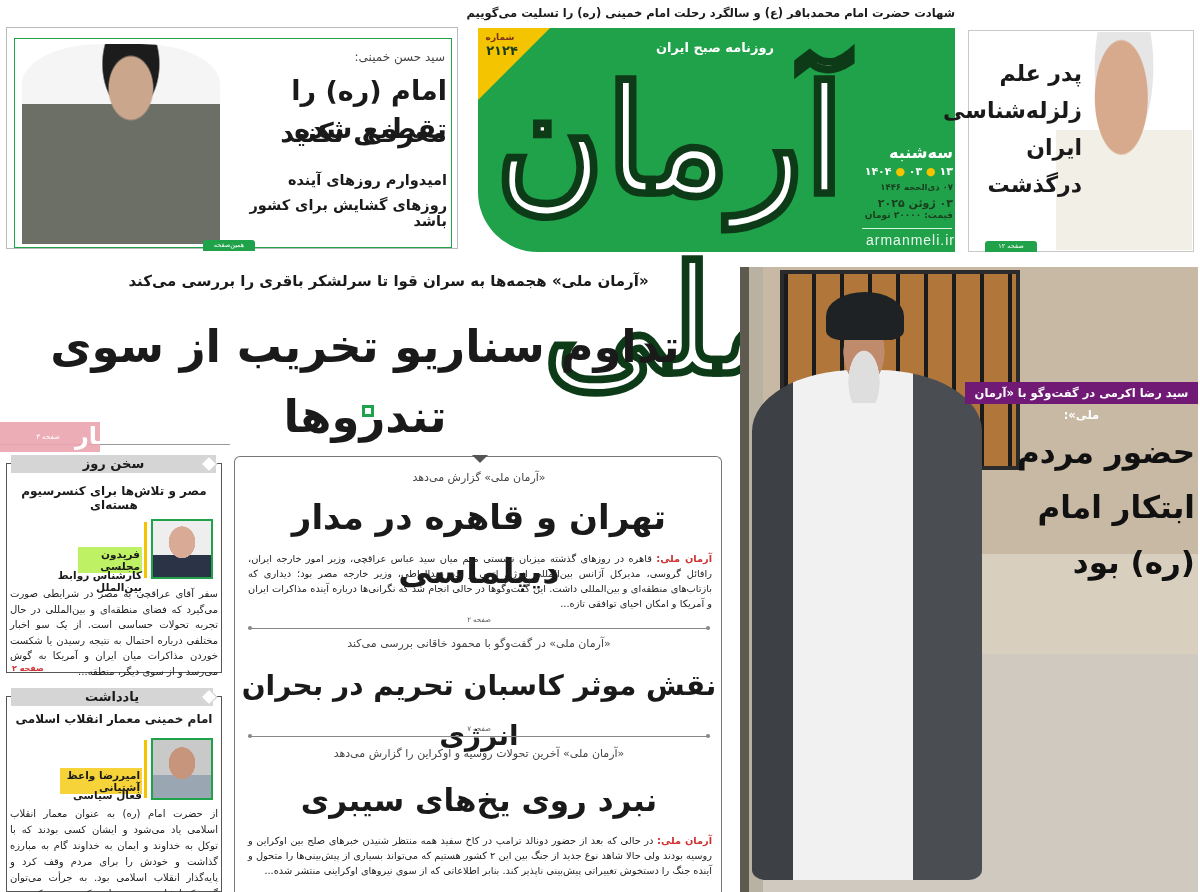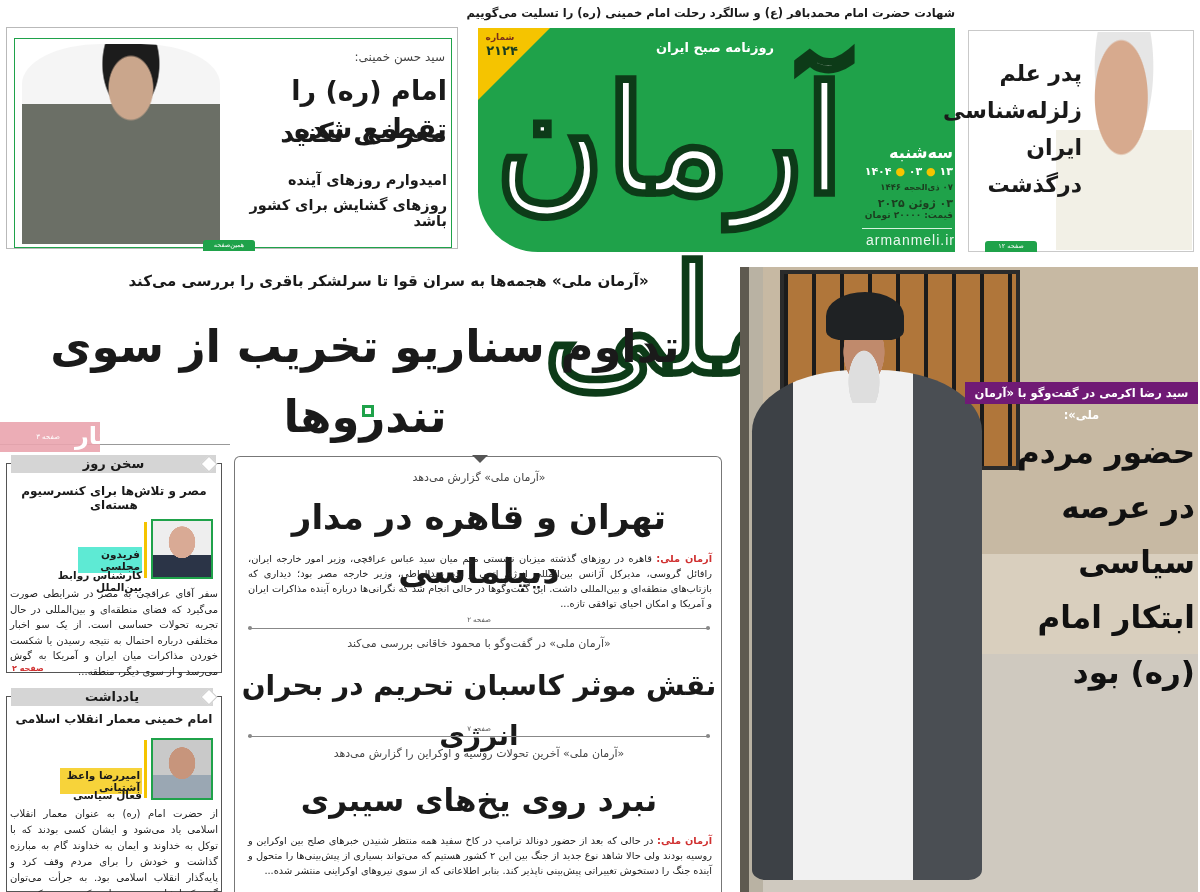--- a/index.html
+++ b/index.html
@@ -59,21 +59,21 @@
   .side-box { border: 1.5px solid #555; }
   .side-head { background: #d5d5d5; height: 18px; text-align: center; font-size: 13px; font-weight: bold; line-height: 18px; }
   .diamond { width: 12px; height: 12px; background: #fff; transform: rotate(45deg); border: 1px solid #ccc; }
 
   .sb1 { left: 6px; top: 463px; width: 216px; height: 210px; }
   .sb1-head { left: 11px; top: 455px; width: 205px; }
   .sb1-dia { left: 203px; top: 458px; }
   .sb1-title { left: 6px; top: 484px; width: 216px; text-align: center; font-size: 12px; font-weight: bold; }
   .sb1-photo { left: 151px; top: 519px; width: 62px; height: 60px; border: 2px solid #1fa24a; background: radial-gradient(ellipse at 50% 38%, #d9aa95 0 32%, transparent 33%), linear-gradient(180deg, #eeeeee 0 60%, #2b3447 60% 100%); }
   .sb1-bar { left: 144px; top: 522px; width: 3px; height: 56px; background: #f5c400; }
-  .sb1-name { left: 78px; top: 547px; width: 64px; text-align: right; font-size: 10.5px; font-weight: bold; background: #5eead4; padding: 1px 2px; }
+  .sb1-name { left: 78px; top: 547px; width: 64px; text-align: right; font-size: 10.5px; font-weight: bold; background: #bef264; padding: 1px 2px; }
   .sb1-role { left: 20px; top: 569px; width: 122px; text-align: right; font-size: 10.5px; font-weight: bold; }
   .sb1-body { left: 10px; top: 586px; width: 208px; text-align: justify; font-size: 10px; line-height: 15.5px; color: #222; }
   .sb1-page { left: 12px; top: 664px; width: 40px; text-align: left; font-size: 8px; color: #d03030; font-weight: bold; }
 
   .sb2 { left: 6px; top: 696px; width: 216px; height: 196px; }
   .sb2-head { left: 11px; top: 688px; width: 202px; }
   .sb2-dia { left: 203px; top: 691px; }
   .sb2-title { left: 6px; top: 712px; width: 216px; text-align: center; font-size: 12px; font-weight: bold; }
   .sb2-photo { left: 151px; top: 738px; width: 62px; height: 62px; border: 2px solid #1fa24a; background: radial-gradient(ellipse at 50% 40%, #c7957c 0 32%, transparent 33%), linear-gradient(180deg, #c9c9c9 0 60%, #9aa7b3 60% 100%); }
   .sb2-bar { left: 144px; top: 740px; width: 3px; height: 58px; background: #f5c400; }
@@ -209,15 +209,14 @@
 <div class="abs a-body a3-body"><span class="lead">آرمان ملی:</span><span> در حالی که بعد از حضور دونالد ترامپ در کاخ سفید همه منتظر شنیدن خبرهای صلح بین اوکراین و روسیه بودند ولی حالا شاهد نوع جدید از جنگ بین این ۲ کشور هستیم که می‌تواند بسیاری از پیش‌بینی‌ها را متحول و آینده جنگ را دستخوش تغییراتی پیش‌بینی ناپذیر کند. بنابر اطلاعاتی که از سوی نیروهای اوکراینی منتشر شده...</span></div>
 
 <div class="abs big-photo"></div>
 <div class="abs window"></div>
 <div class="abs robe"></div>
 <div class="abs face"></div>
 <div class="abs turban"></div>
 <div class="abs br-kicker">سید رضا اکرمی در گفت‌وگو با «آرمان ملی»:</div>
 <div class="abs br-title">
   <div>حضور مردم</div>
-  <div>در عرصه سیاسی</div>
   <div>ابتکار امام (ره) بود</div>
 </div>
 
 </body></html>

